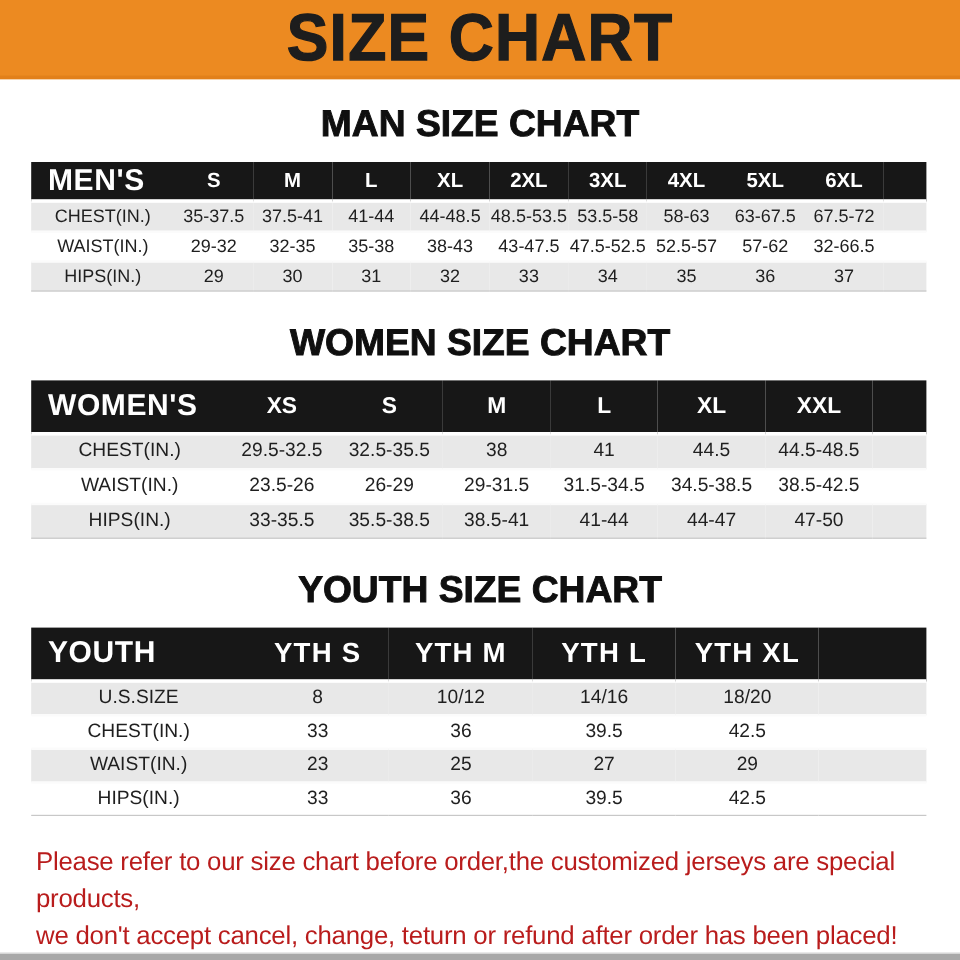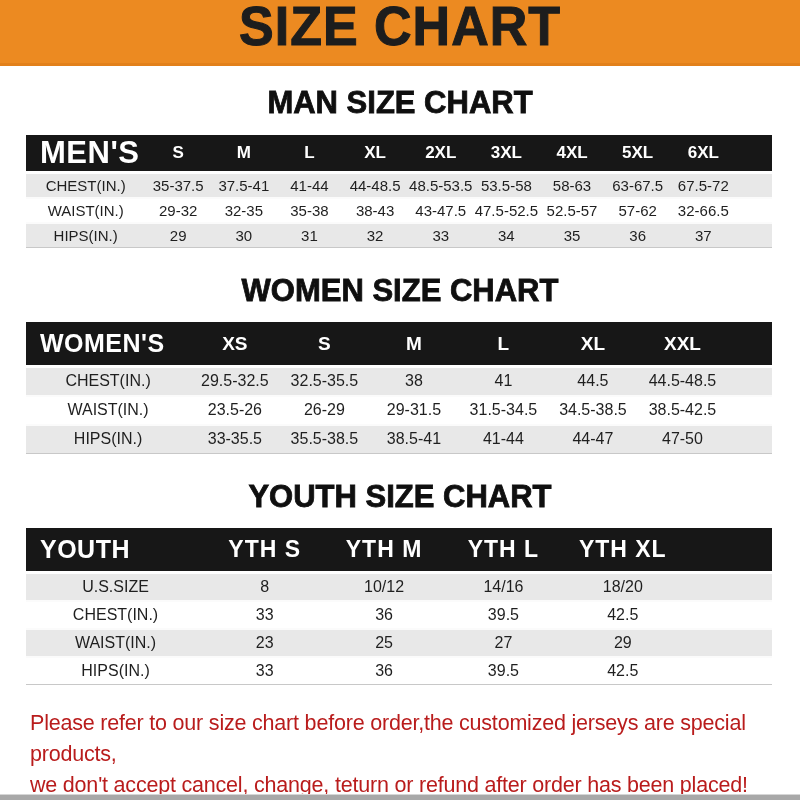--- a/index.html
+++ b/index.html
@@ -2,21 +2,21 @@
 <html><head>
 <meta charset="utf-8">
 <style>
   html,body{margin:0;padding:0;background:#ffffff;}
   body{width:800px;height:800px;font-family:"Liberation Sans",sans-serif;}
   .page{position:relative;width:800px;height:800px;overflow:hidden;background:#ffffff;}
 
   
   .banner{
     height:66px;background:#ec8a21;
-    display:flex;align-items:flex-start;justify-content:center;
+    display:flex;align-items:center;justify-content:center;
     border-bottom:3px solid #e2801a;box-sizing:border-box;
   }
   .banner h1{
     margin:0;font-size:52px;font-weight:bold;color:#1d1d1d;
     letter-spacing:1px;line-height:1;
     transform:scaleY(1.06);
     -webkit-text-stroke:1px #1d1d1d;
   }
 
   
@@ -48,21 +48,21 @@
   table.size-table tbody th,
   table.size-table tbody td{
     font-weight:normal;color:#1f1f1f;text-align:center;vertical-align:middle;
     border-bottom:1px solid #c8c8c8;border-top:2px solid #fbfbfb;
     padding:0;
   }
 
   
   .t0 col.label{width:16%;} .t0 col.size{width:8.8%;} .t0 col.filler{width:4.8%;}
   .t0 thead th{height:31px;font-size:17px;}
-  .t0 thead th.head-label{font-size:31px;}
+  .t0 thead th.head-label{font-size:25px;}
   .t0 tbody tr{height:25px;}
   .t0 tbody th,.t0 tbody td{font-size:15px;}
 
   
   .t1 col.label{width:22%;} .t1 col.size{width:12%;} .t1 col.filler{width:6%;}
   .t1 thead th{height:43px;font-size:19px;}
   .t1 thead th.head-label{font-size:25px;}
   .t1 tbody tr{height:29px;}
   .t1 tbody th,.t1 tbody td{font-size:16px;}
 

